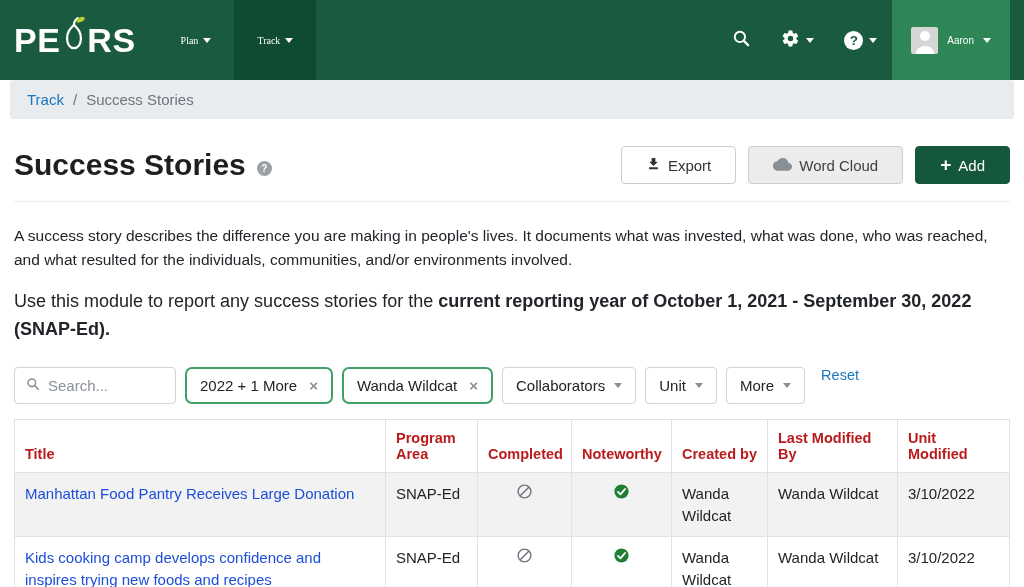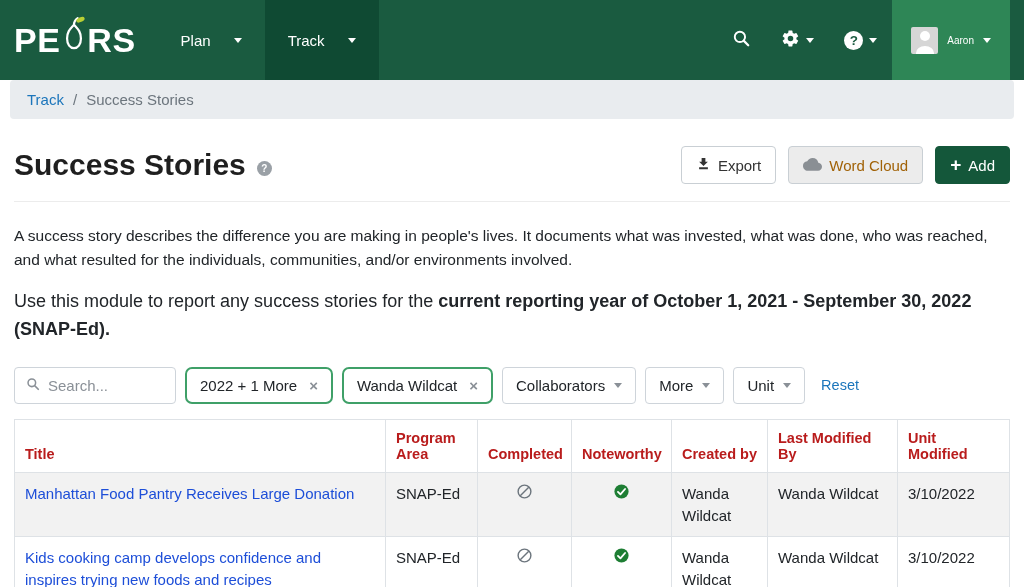--- a/index.html
+++ b/index.html
@@ -21,22 +21,22 @@
   }
   .brand {
     display: flex; align-items: center;
     padding: 0 22px 0 14px;
     font-size: 34px; font-weight: 700; letter-spacing: 0.5px;
     cursor: pointer;
   }
   .brand .pear { margin: -6px 1px 0 2px; }
   .nav-items { display: flex; align-items: stretch; }
   .nav-item {
-    display: flex; align-items: center; gap: 23px;
-    padding: 0 23px; font-size: 15px; cursor: pointer;
+    display: flex; align-items: center; gap: 5px;
+    padding: 0 23px; font-size: 10px; cursor: pointer; font-family: Liberation Serif, serif;
   }
   .nav-item.active { background: #0f4a33; }
   .caret {
     width: 0; height: 0; display: inline-block;
     border-left: 4.5px solid transparent;
     border-right: 4.5px solid transparent;
     border-top: 5px solid #fff;
   }
   .caret.gray { border-top-color: #8a9097; }
   .nav-spacer { flex: 1; }
@@ -90,37 +90,37 @@
     width: 15px; height: 15px; border-radius: 50%;
     background: #9aa0a6; color: #fff;
     font-size: 10px; font-weight: 700;
     display: flex; align-items: center; justify-content: center;
     margin-top: 6px; cursor: pointer;
   }
   .toolbar { margin-left: auto; display: flex; gap: 12px; }
   .btn {
     height: 38px; border-radius: 4px; font-size: 15px;
     display: flex; align-items: center; gap: 7px;
-    padding: 0 14px; cursor: pointer;
+    padding: 0 24px; cursor: pointer;
     font-family: "Liberation Sans", sans-serif;
     justify-content: flex-end;
   }
   .btn-export { background: #fff; border: 1px solid #c9cfd4; color: #333; }
-  .btn-wordcloud { background: #ececec; border: 1px solid #c9cfd4; color: #a16207; }
+  .btn-wordcloud { background: #ececec; border: 1px solid #c9cfd4; color: #404040; }
   .btn-add { background: #14573a; border: 1px solid #14573a; color: #fff; }
   .btn-add .plus { font-size: 19px; font-weight: 700; line-height: 1; margin-top: -2px; }
 
   .divider { border: none; border-top: 1px solid #ececec; margin: 17px 0 0 0; }
 
   .intro { margin-top: 22px; font-size: 15.5px; line-height: 1.55; color: #212529; }
   .usage { margin-top: 16px; font-size: 18px; line-height: 1.55; color: #212529; }
   .usage b { font-weight: 700; }
 
   
-  .filters { margin-top: 23px; display: flex; align-items: center; gap: 9px; }
+  .filters { margin-top: 23px; display: flex; align-items: flex-start; gap: 9px; }
   .search-box {
     width: 162px; height: 37px; border: 1px solid #ced4da; border-radius: 4px;
     display: flex; align-items: center; gap: 8px; padding: 0 11px; background: #fff;
   }
   .search-box input {
     border: none; outline: none; width: 110px; font-size: 15px;
     font-family: "Liberation Sans", sans-serif; color: #212529; background: transparent;
   }
   .search-box input::placeholder { color: #8a9097; }
   .pill {
@@ -280,25 +280,25 @@
     <div class="pill">
       <span>Wanda Wildcat</span>
       <span class="x">×</span>
     </div>
 
     <div class="dropdown">
       <span>Collaborators</span>
       <span class="caret gray"></span>
     </div>
     <div class="dropdown">
+      <span>Unit</span>
+      <span class="caret gray"></span>
+    </div>
+    <div class="dropdown">
       <span>More</span>
-      <span class="caret gray"></span>
-    </div>
-    <div class="dropdown">
-      <span>Unit</span>
       <span class="caret gray"></span>
     </div>
 
     <a class="reset-link">Reset</a>
   </div>
 
   <table>
     <colgroup>
       <col>
         <col class="c-pa">

